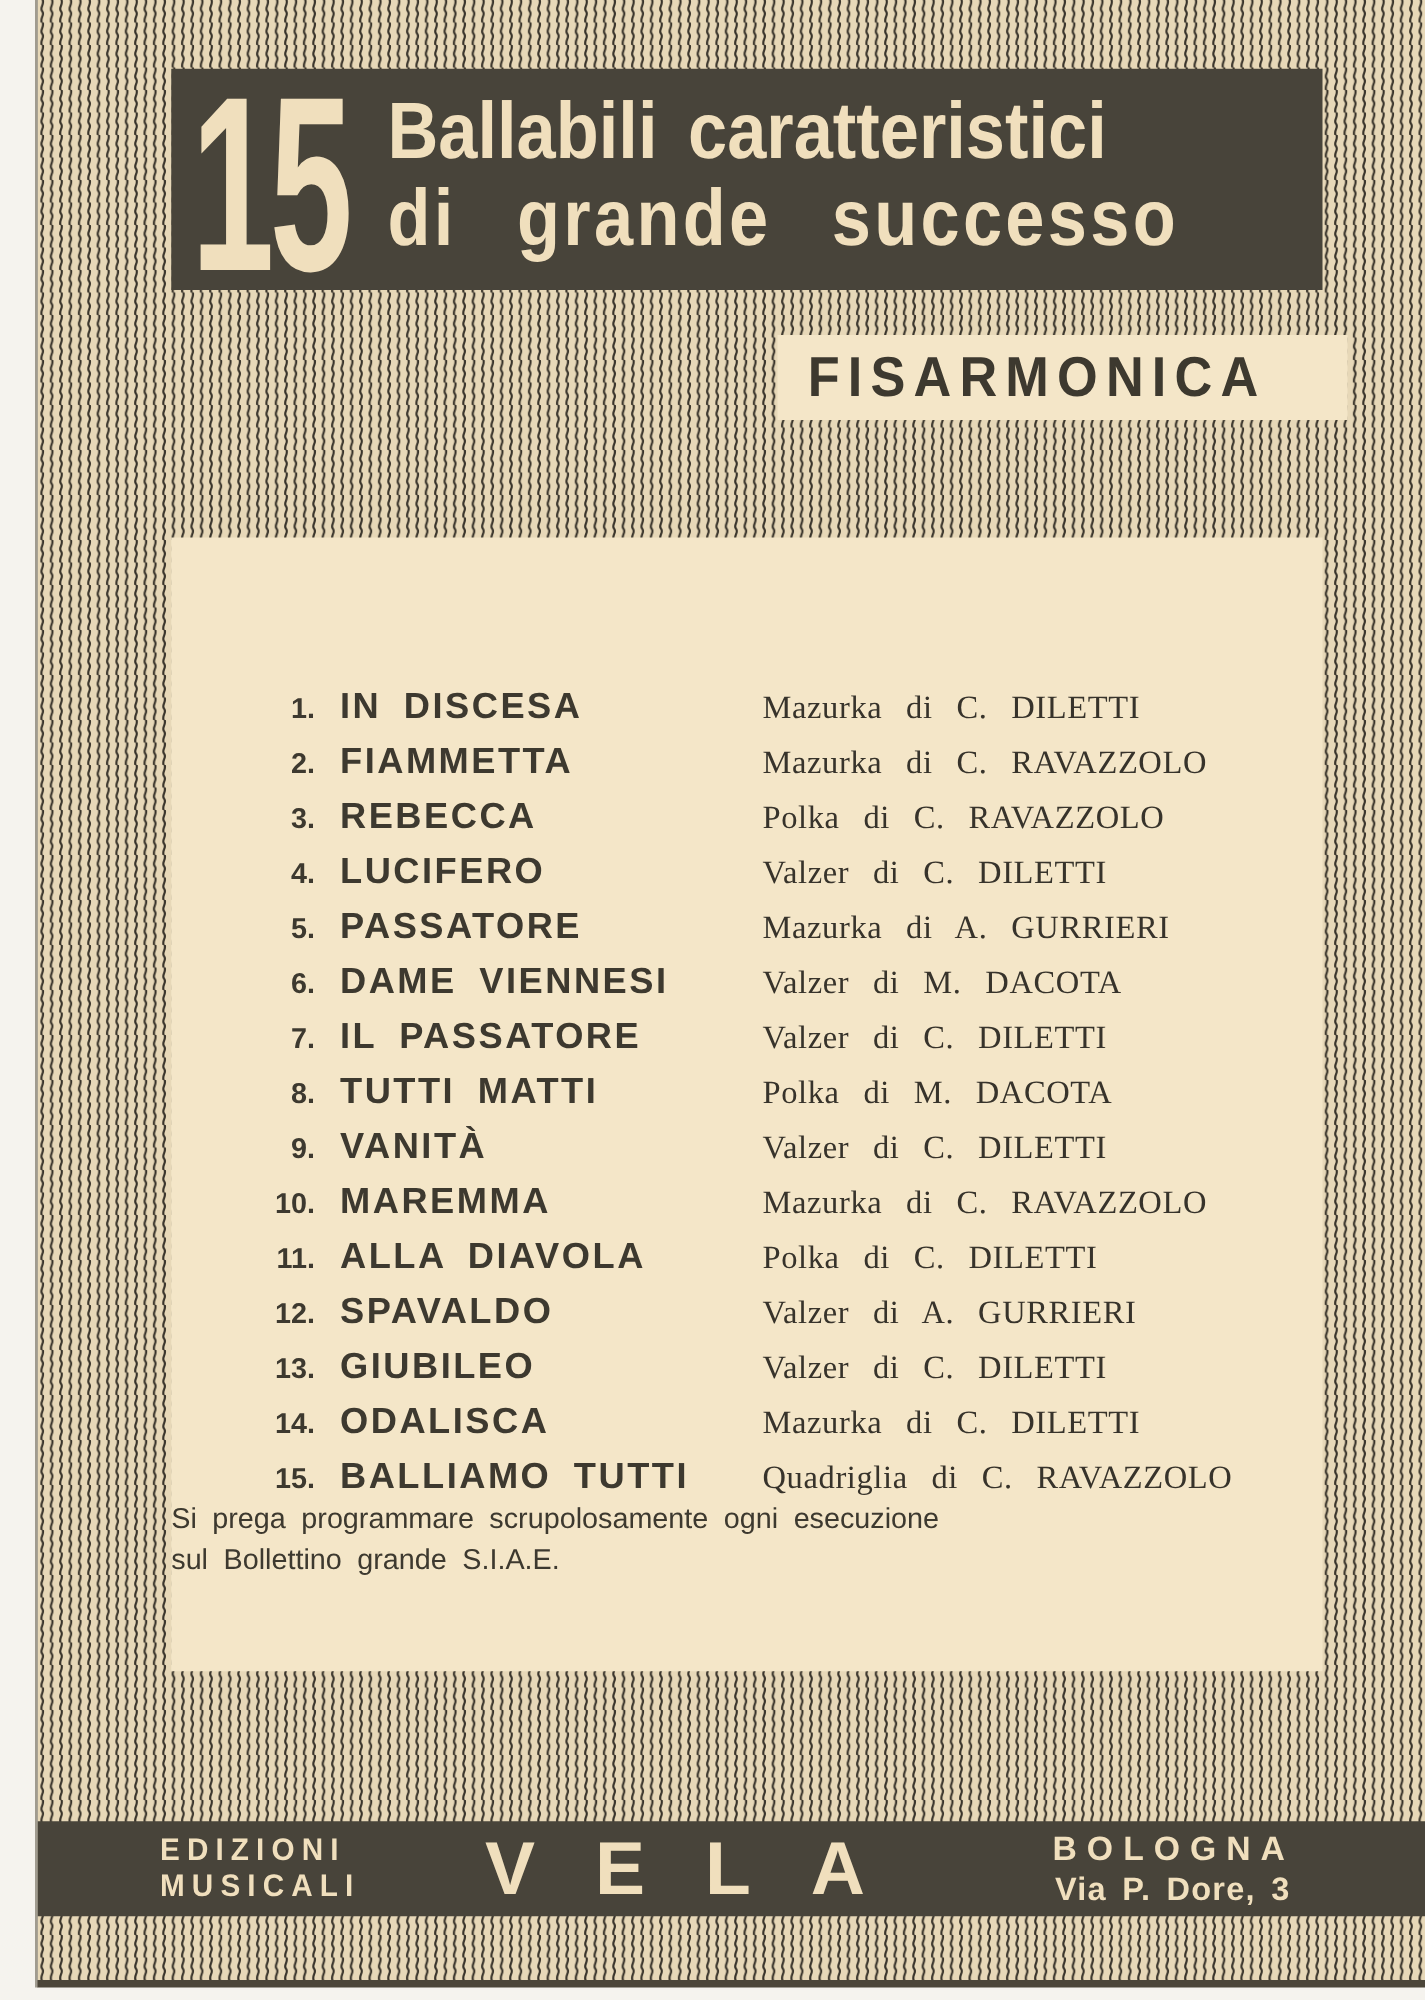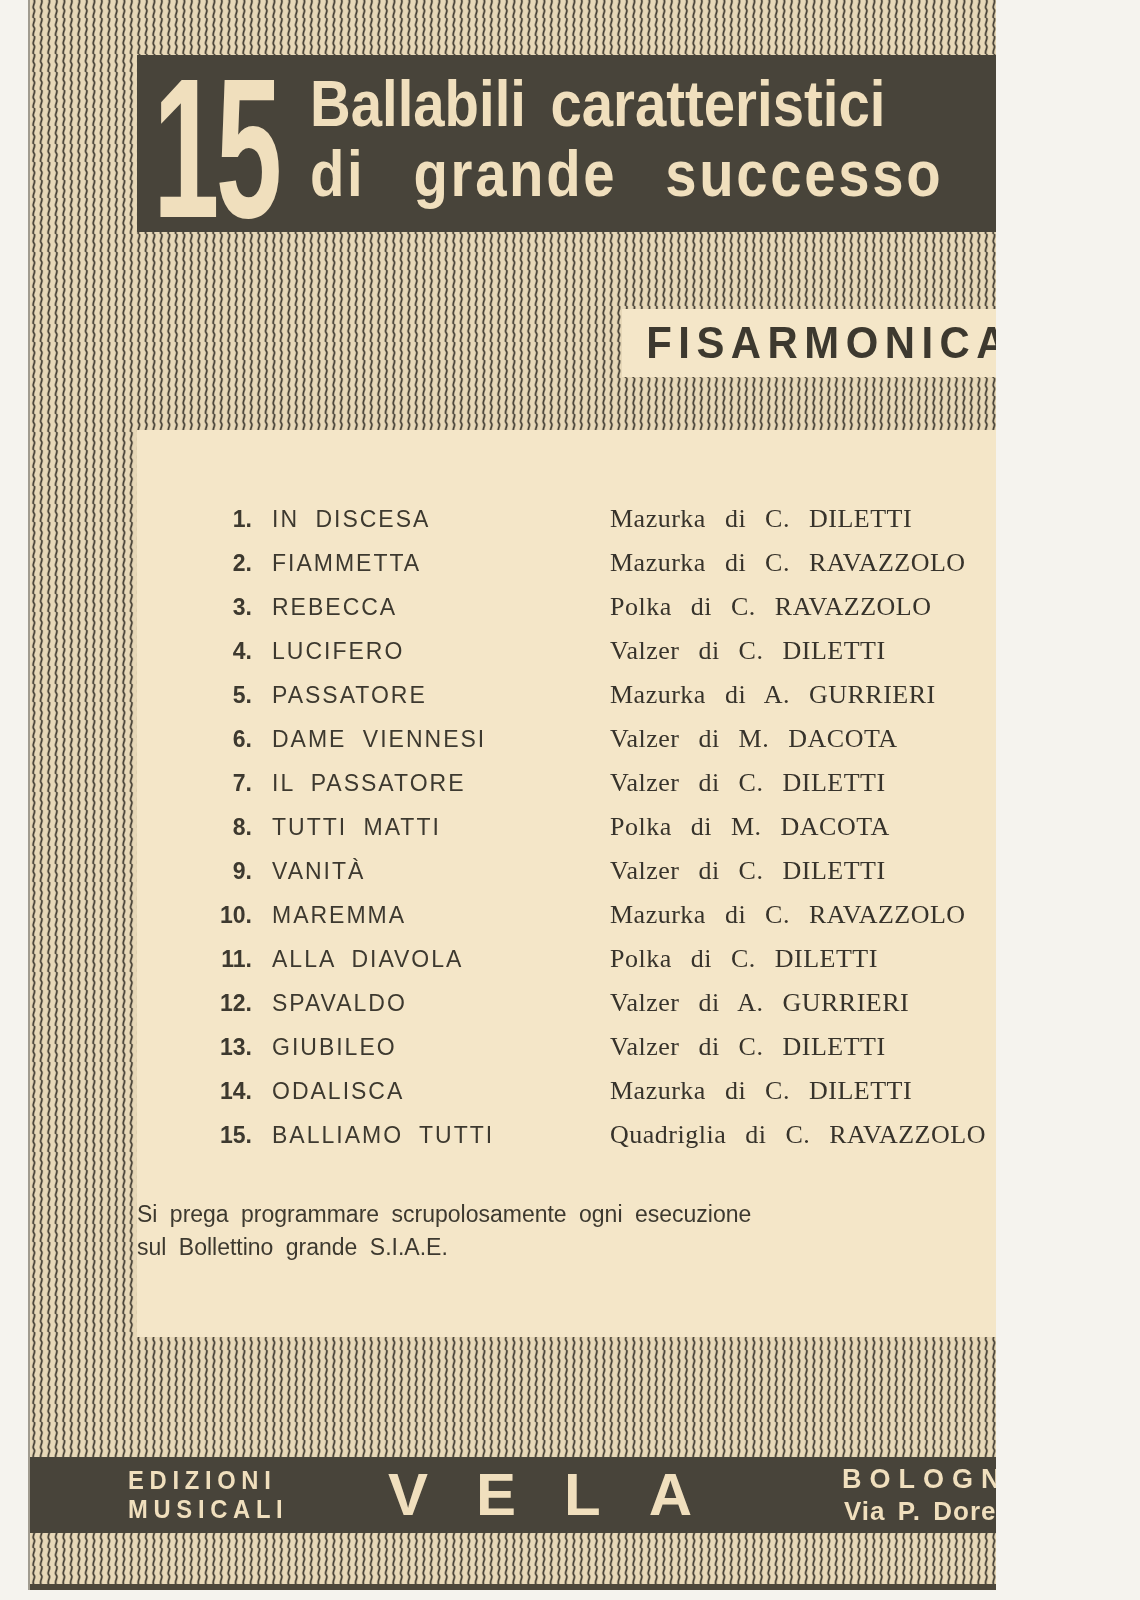--- a/index.html
+++ b/index.html
@@ -14,21 +14,21 @@
   html,body{width:1140px;height:1600px;}
   body{
     position:relative;
     background:#f5f3ee;
     font-family:"Liberation Sans", sans-serif;
     overflow:hidden;
   }
   
   .page{
     position:absolute; left:30px; top:0;
-    width:966px; height:1590px;
+    width:1110px; height:1590px;
     border-bottom:6px solid #4c463a;
     box-shadow:-2px 0 0 rgba(90,82,66,.55);
     overflow:hidden;
   }
   .pattern-bg{position:absolute; left:0; top:0;}
   #wavy rect{fill:var(--pattern_paper,#e7d8b8);}
   #wavy path{stroke:var(--pattern_line,#38332a);}
   
   .header-block{
     position:absolute; left:107px; top:55px;
@@ -47,21 +47,20 @@
     display:block; font-weight:bold; font-size:64px; line-height:66px;
     transform:scaleX(.88); transform-origin:left top; white-space:nowrap;
   }
   .title-line.l1{word-spacing:10px;}
   .title-line.l2{word-spacing:34px; letter-spacing:3px; margin-top:4px;}
   
   .instrument-band{
     position:absolute; left:592px; top:268px;
     width:456px; height:68px;
     background:var(--paper,#f4e6c8);
-    margin-top:41px;
   }
   .instrument-band span{
     display:block; padding-left:26px;
     font-size:45px; line-height:68px; font-weight:bold;
     letter-spacing:7px; color:var(--ink_dark,#3d392f);
     transform:scaleX(.93); transform-origin:left top; white-space:nowrap;
   }
   
   .panel{
     position:absolute; left:107px; top:430px;
@@ -73,22 +72,23 @@
     display:flex; align-items:baseline;
     height:44px; position:relative;
     color:var(--ink_dark,#3d392f);
   }
   .row .num{
     width:115px; text-align:right;
     font-size:23px; font-weight:bold; flex:none;
   }
   .row .title{
     margin-left:20px; width:338px; flex:none;
-    font-size:23px; font-weight:normal; letter-spacing:2px; word-spacing:8px;
-    white-space:nowrap;
+    font-size:29px; font-weight:bold; letter-spacing:2px; word-spacing:8px;
+    white-space:nowrap;
+    margin-top:45px;
   }
   .row .desc{
     flex:1; font-size:26px; letter-spacing:.5px; word-spacing:12px;
     color:#37332b; white-space:nowrap;font-family:Liberation Serif, serif;
   }
   .notice{
     margin-top:34px; text-align:left;
     font-size:23px; line-height:33px; word-spacing:6px;
     color:var(--ink_dark,#3d392f);
   }

